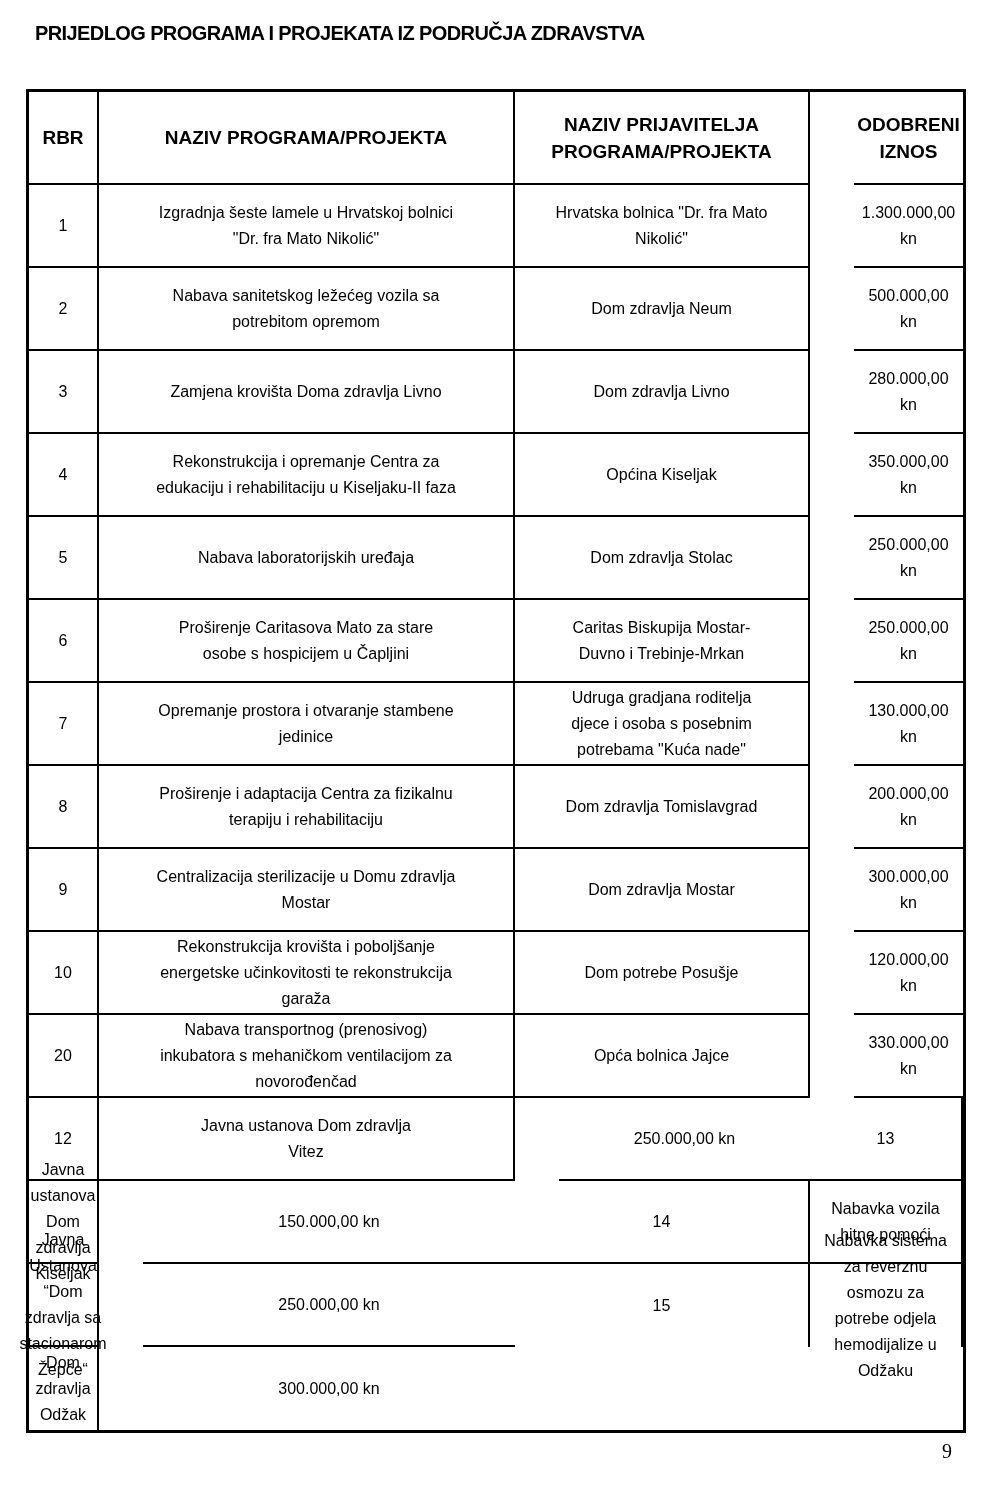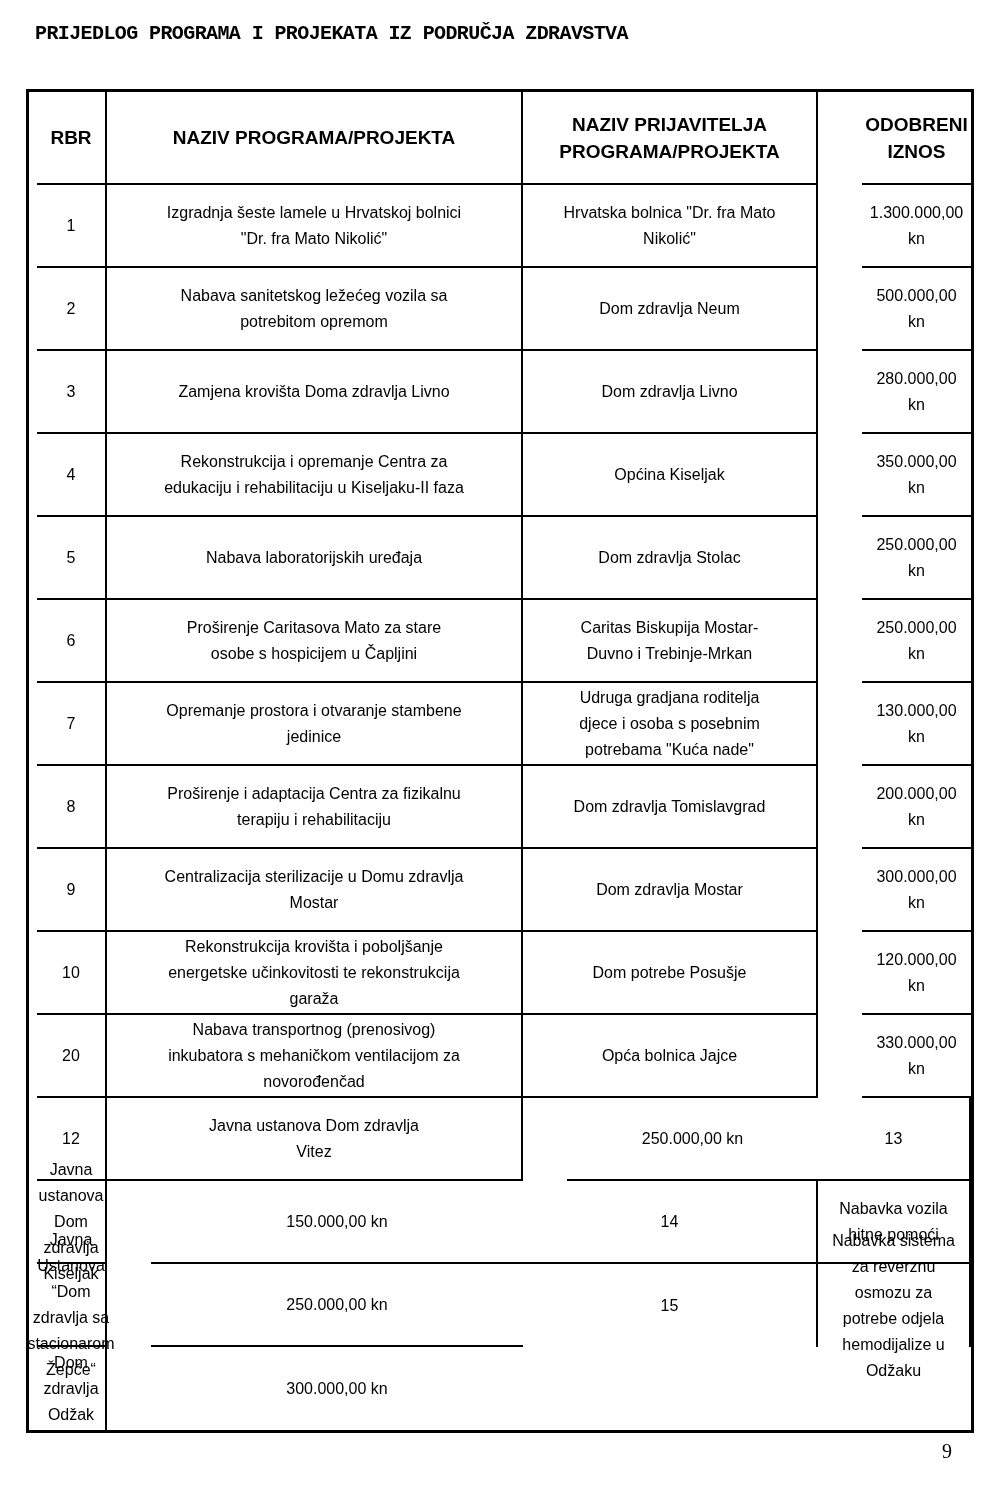--- a/index.html
+++ b/index.html
@@ -13,32 +13,30 @@
     overflow: hidden;
   }
   .doc-title {
     position: absolute;
     left: 35px;
     top: 22px;
     font-size: 20px;
     font-weight: bold;
     letter-spacing: -0.6px;
     white-space: nowrap;
-    font-family: Liberation Mono, monospace;
   }
   .programs-table {
     position: absolute;
     left: 26px;
     top: 89px;
     display: grid;
     grid-template-columns: 70px 416px 295px 153px;
     grid-template-rows: 93px repeat(15, 83px);
     border: 3px solid #000000;
     background: #ffffff;
-    padding-left: 8px;
   }
   .cell {
     box-sizing: border-box;
     border-right: 2px solid #000000;
     border-bottom: 2px solid #000000;
     display: flex;
     align-items: center;
     justify-content: center;
     text-align: center;
     white-space: pre-line;

